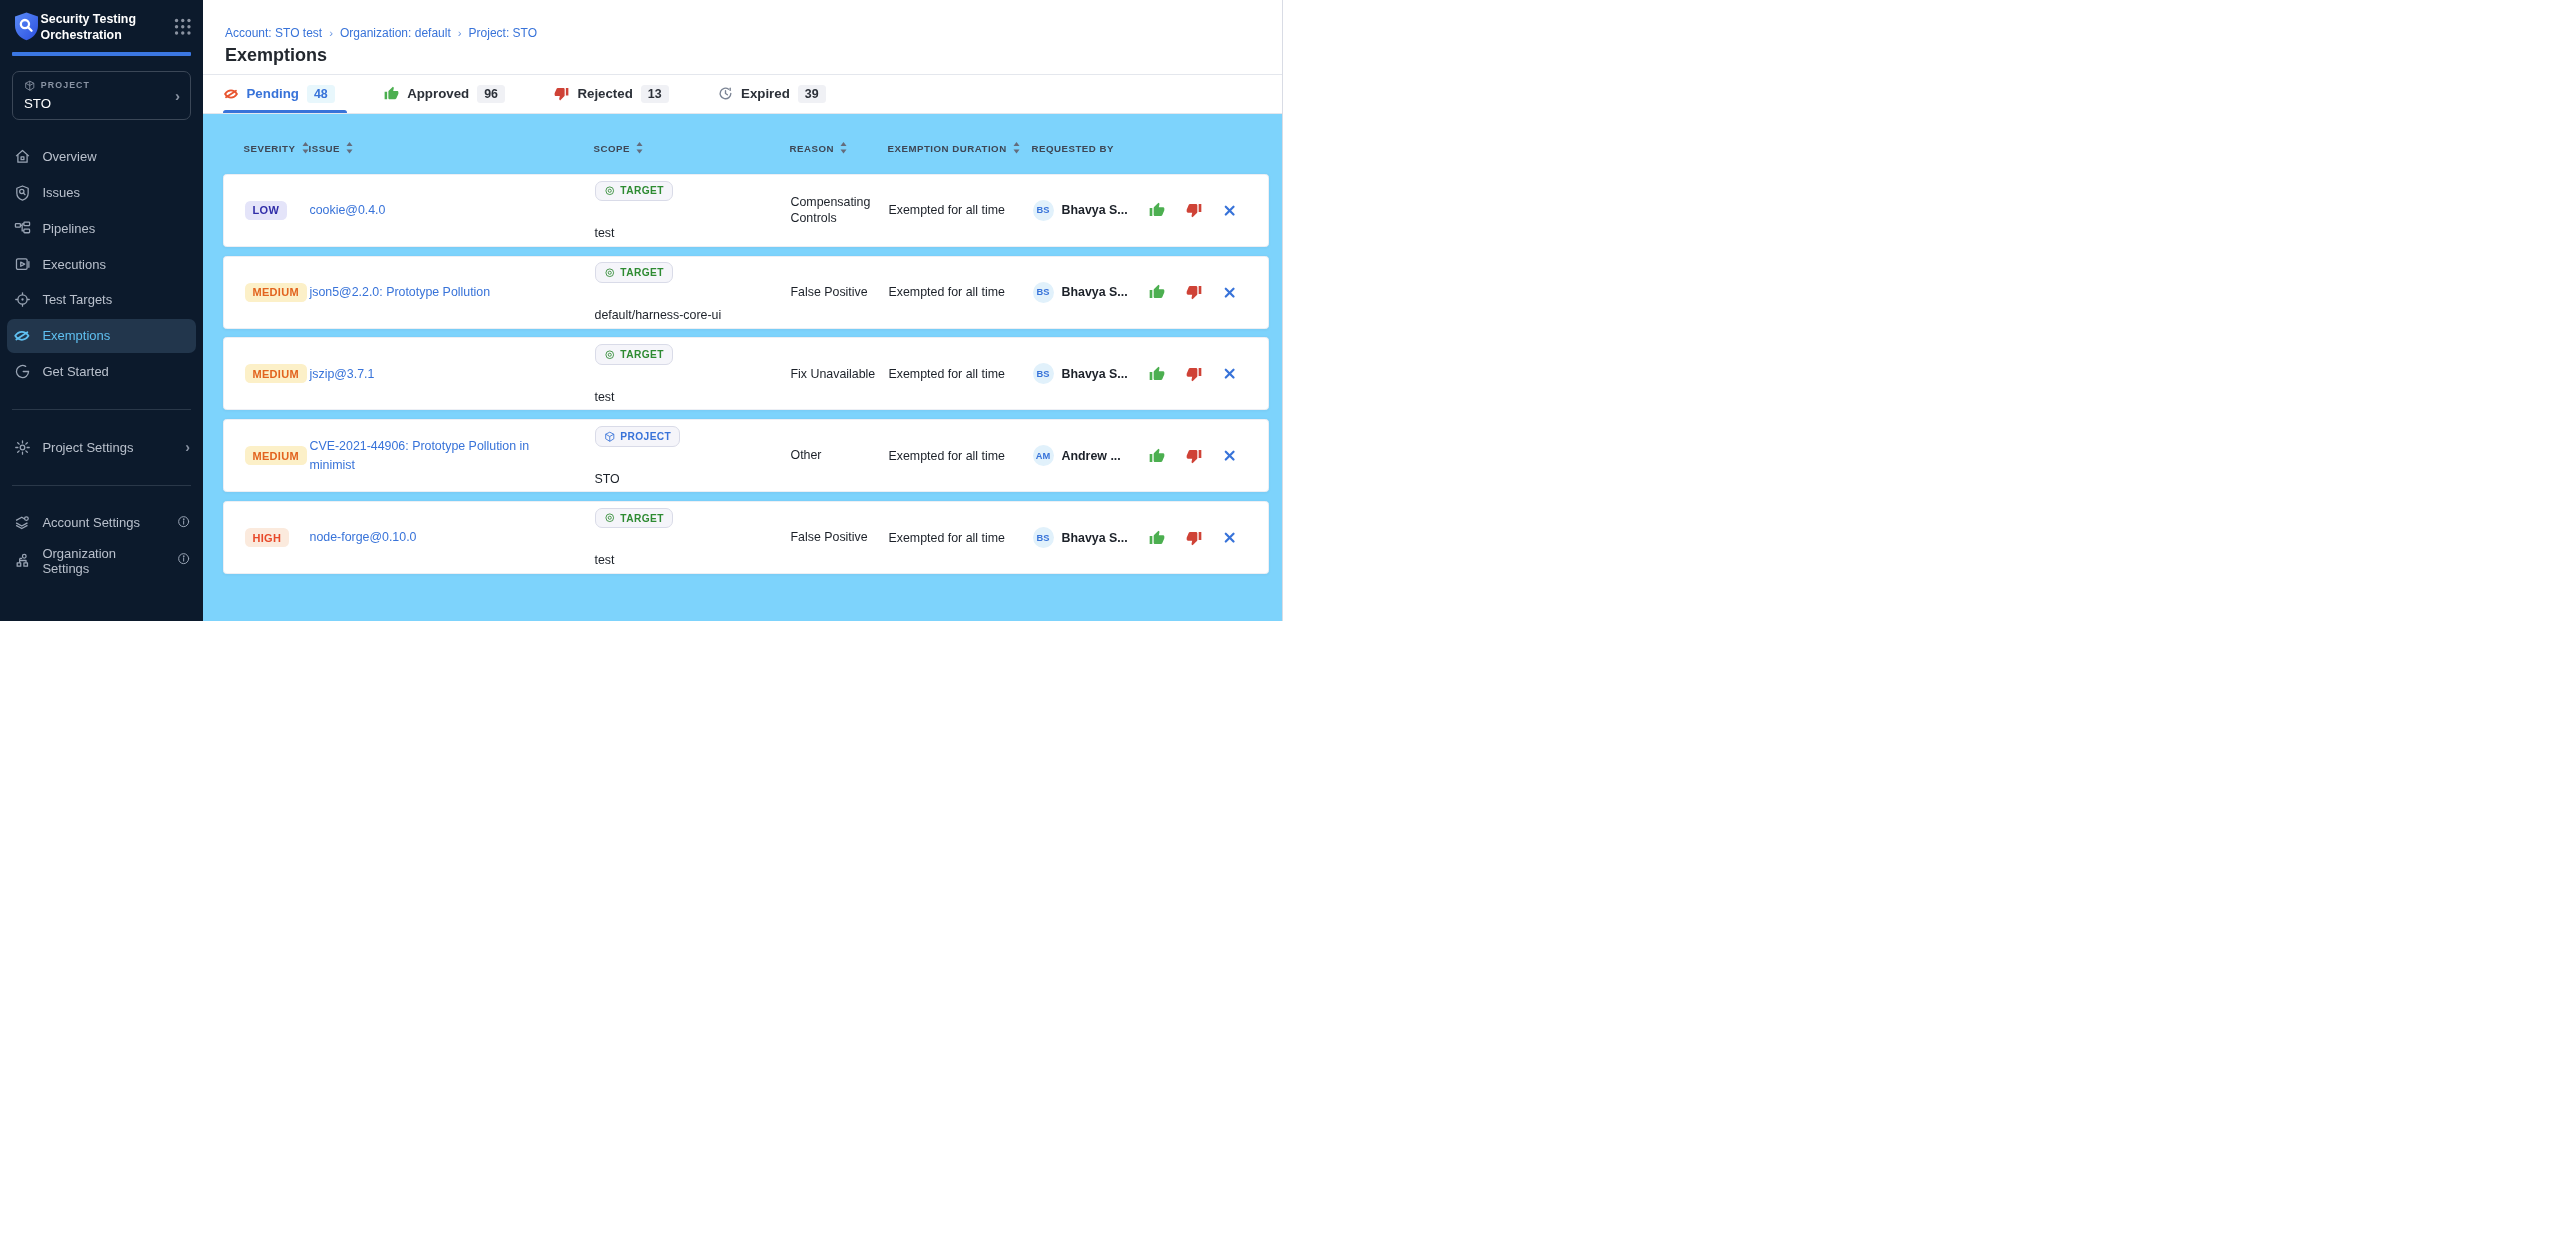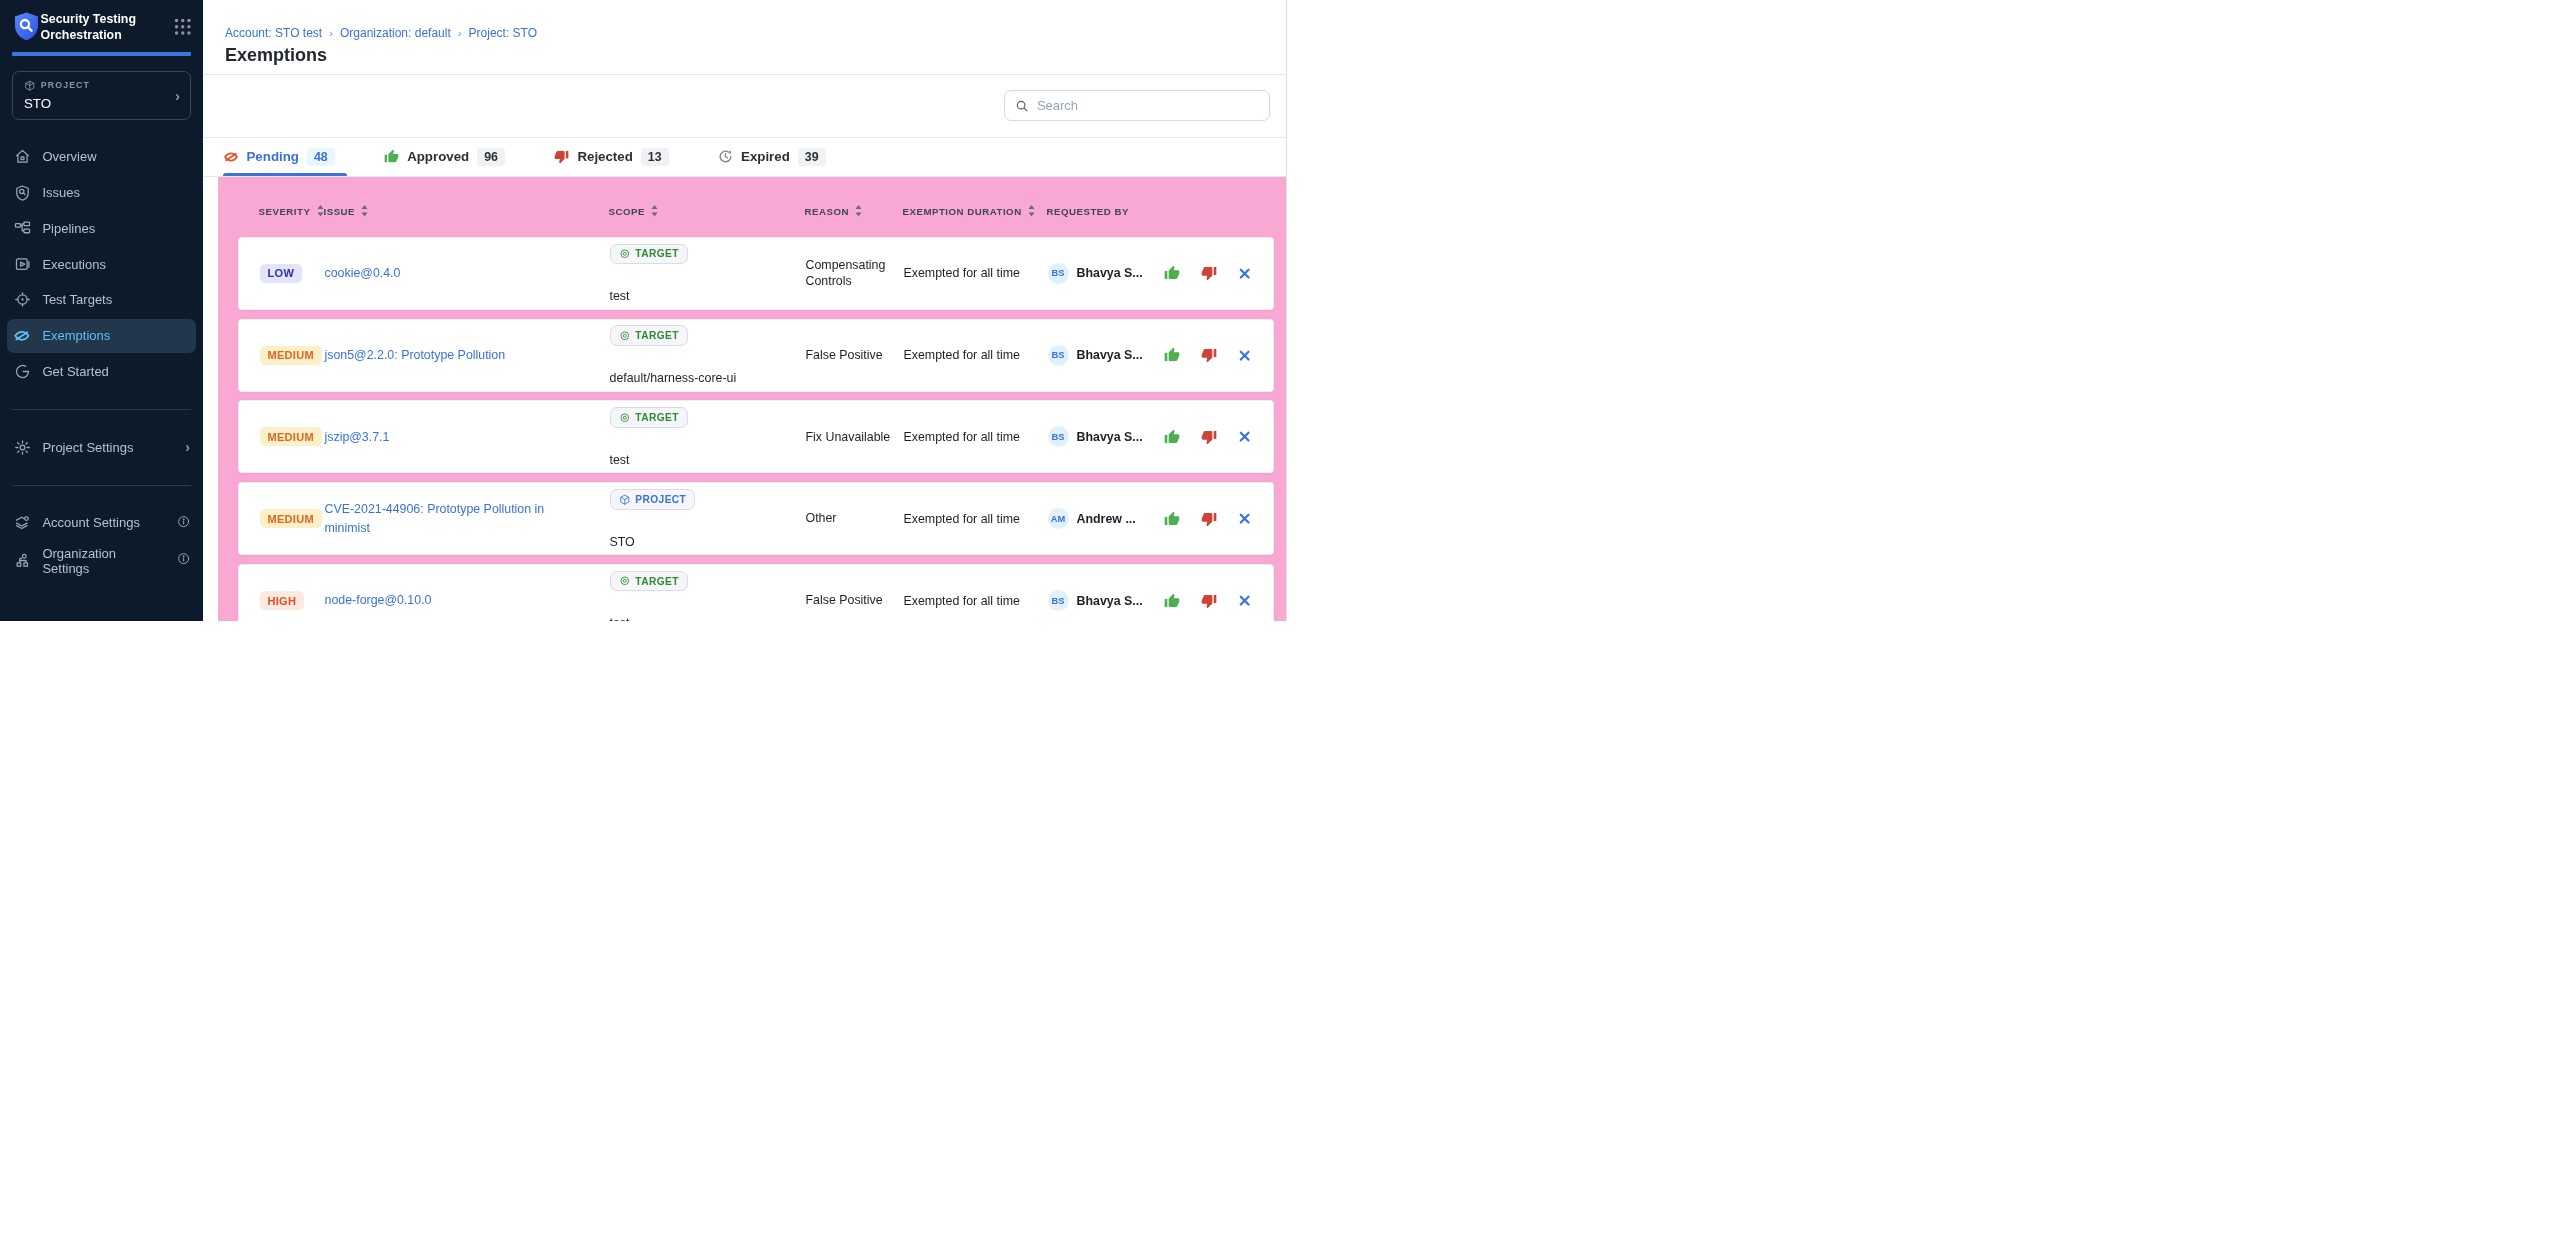--- a/index.html
+++ b/index.html
@@ -45,21 +45,21 @@
   .search-box input::placeholder { color:#9aa3b2; }
 
   .tab-row { height:39px; display:flex; align-items:stretch; padding-left:19.5px; border-bottom:0.9px solid #e4e7ed; background:#fff; }
   .tab { display:flex; align-items:center; gap:8px; padding-right:12.4px; margin-right:37px; position:relative; cursor:pointer; font-size:13.3px; }
   .tab .t-label { font-weight:bold; color:#2b3038; }
   .tab.active .t-label { color:#3873d9; }
   .tab.active::after { content:""; position:absolute; left:0; right:0; bottom:0; height:2.7px; background:#3873d9; border-radius:2.7px 2.7px 0 0; }
   .t-count { font-size:12.4px; font-weight:bold; color:#2b3038; background:#f0f1f5; border-radius:3.5px; padding:1.8px 7px; }
   .tab.active .t-count { color:#3873d9; background:#e8f7fc; }
 
-  .content { flex:1; background:#f9a8d4; padding:21px 18.6px 0 19.5px; overflow:hidden;margin-left:15px; }
+  .content { flex:1; background:#7dd3fc; padding:21px 18.6px 0 19.5px; overflow:hidden; }
 
   .thead { display:grid; grid-template-columns:65px 285px 196px 98px 144px 115px 1fr; padding:0 21px; align-items:center; height:26.5px; margin-bottom:12.4px; }
   .th { display:flex; align-items:center; gap:6.2px; font-size:9.7px; font-weight:bold; letter-spacing:0.5px; color:#3e4654; cursor:pointer; }
   .sort { flex-shrink:0; }
 
   .row-card { display:grid; grid-template-columns:65px 285px 196px 98px 144px 115px 1fr; padding:0 21px; align-items:center; height:73px; background:#fff; border:0.9px solid #edeff4; border-radius:3.5px; margin-bottom:8.8px; box-shadow:0 0.9px 2.7px rgba(30,40,60,.05); }
 
   .sev-badge { display:inline-block; padding:3.5px 8px; border-radius:5.3px; font-weight:bold; font-size:11px; letter-spacing:0.3px; }
   .sev-low    { background:#e4e4f9; color:#312ea8; }
   .sev-medium { background:#fcf0c8; color:#e2641f; }
@@ -268,29 +268,20 @@
       <div class="breadcrumb">
         <span class="crumb">Account: STO test</span>
         <span class="crumb-sep">›</span>
         <span class="crumb">Organization: default</span>
         <span class="crumb-sep">›</span>
         <span class="crumb">Project: STO</span>
       </div>
       <div class="page-title">Exemptions</div>
     </div>
 
-    <div class="search-row">
-      <div class="search-box">
-        <svg width="14" height="14" viewBox="0 0 24 24" fill="none" stroke="#565d6d" stroke-width="2" stroke-linecap="round">
-            <circle cx="10.5" cy="10.5" r="6.5"></circle>
-            <line x1="15.5" y1="15.5" x2="20.5" y2="20.5"></line>
-          </svg>
-        <input type="text" placeholder="Search" style="">
-      </div>
-    </div>
 
     <div class="tab-row">
       <div class="tab active">
         <svg width="16" height="16" viewBox="0 0 24 24" fill="none" stroke="#e8542e" stroke-width="2.6" stroke-linecap="round" stroke-linejoin="round">
             <path d="M3 12c2.4-3.6 5.6-5.4 9-5.4s6.6 1.8 9 5.4c-2.4 3.6-5.6 5.4-9 5.4S5.4 15.6 3 12z"></path>
             <line x1="4.5" y1="17" x2="19.5" y2="7"></line>
           </svg>
         <span class="t-label">Pending</span>
         <span class="t-count">48</span>
       </div>

